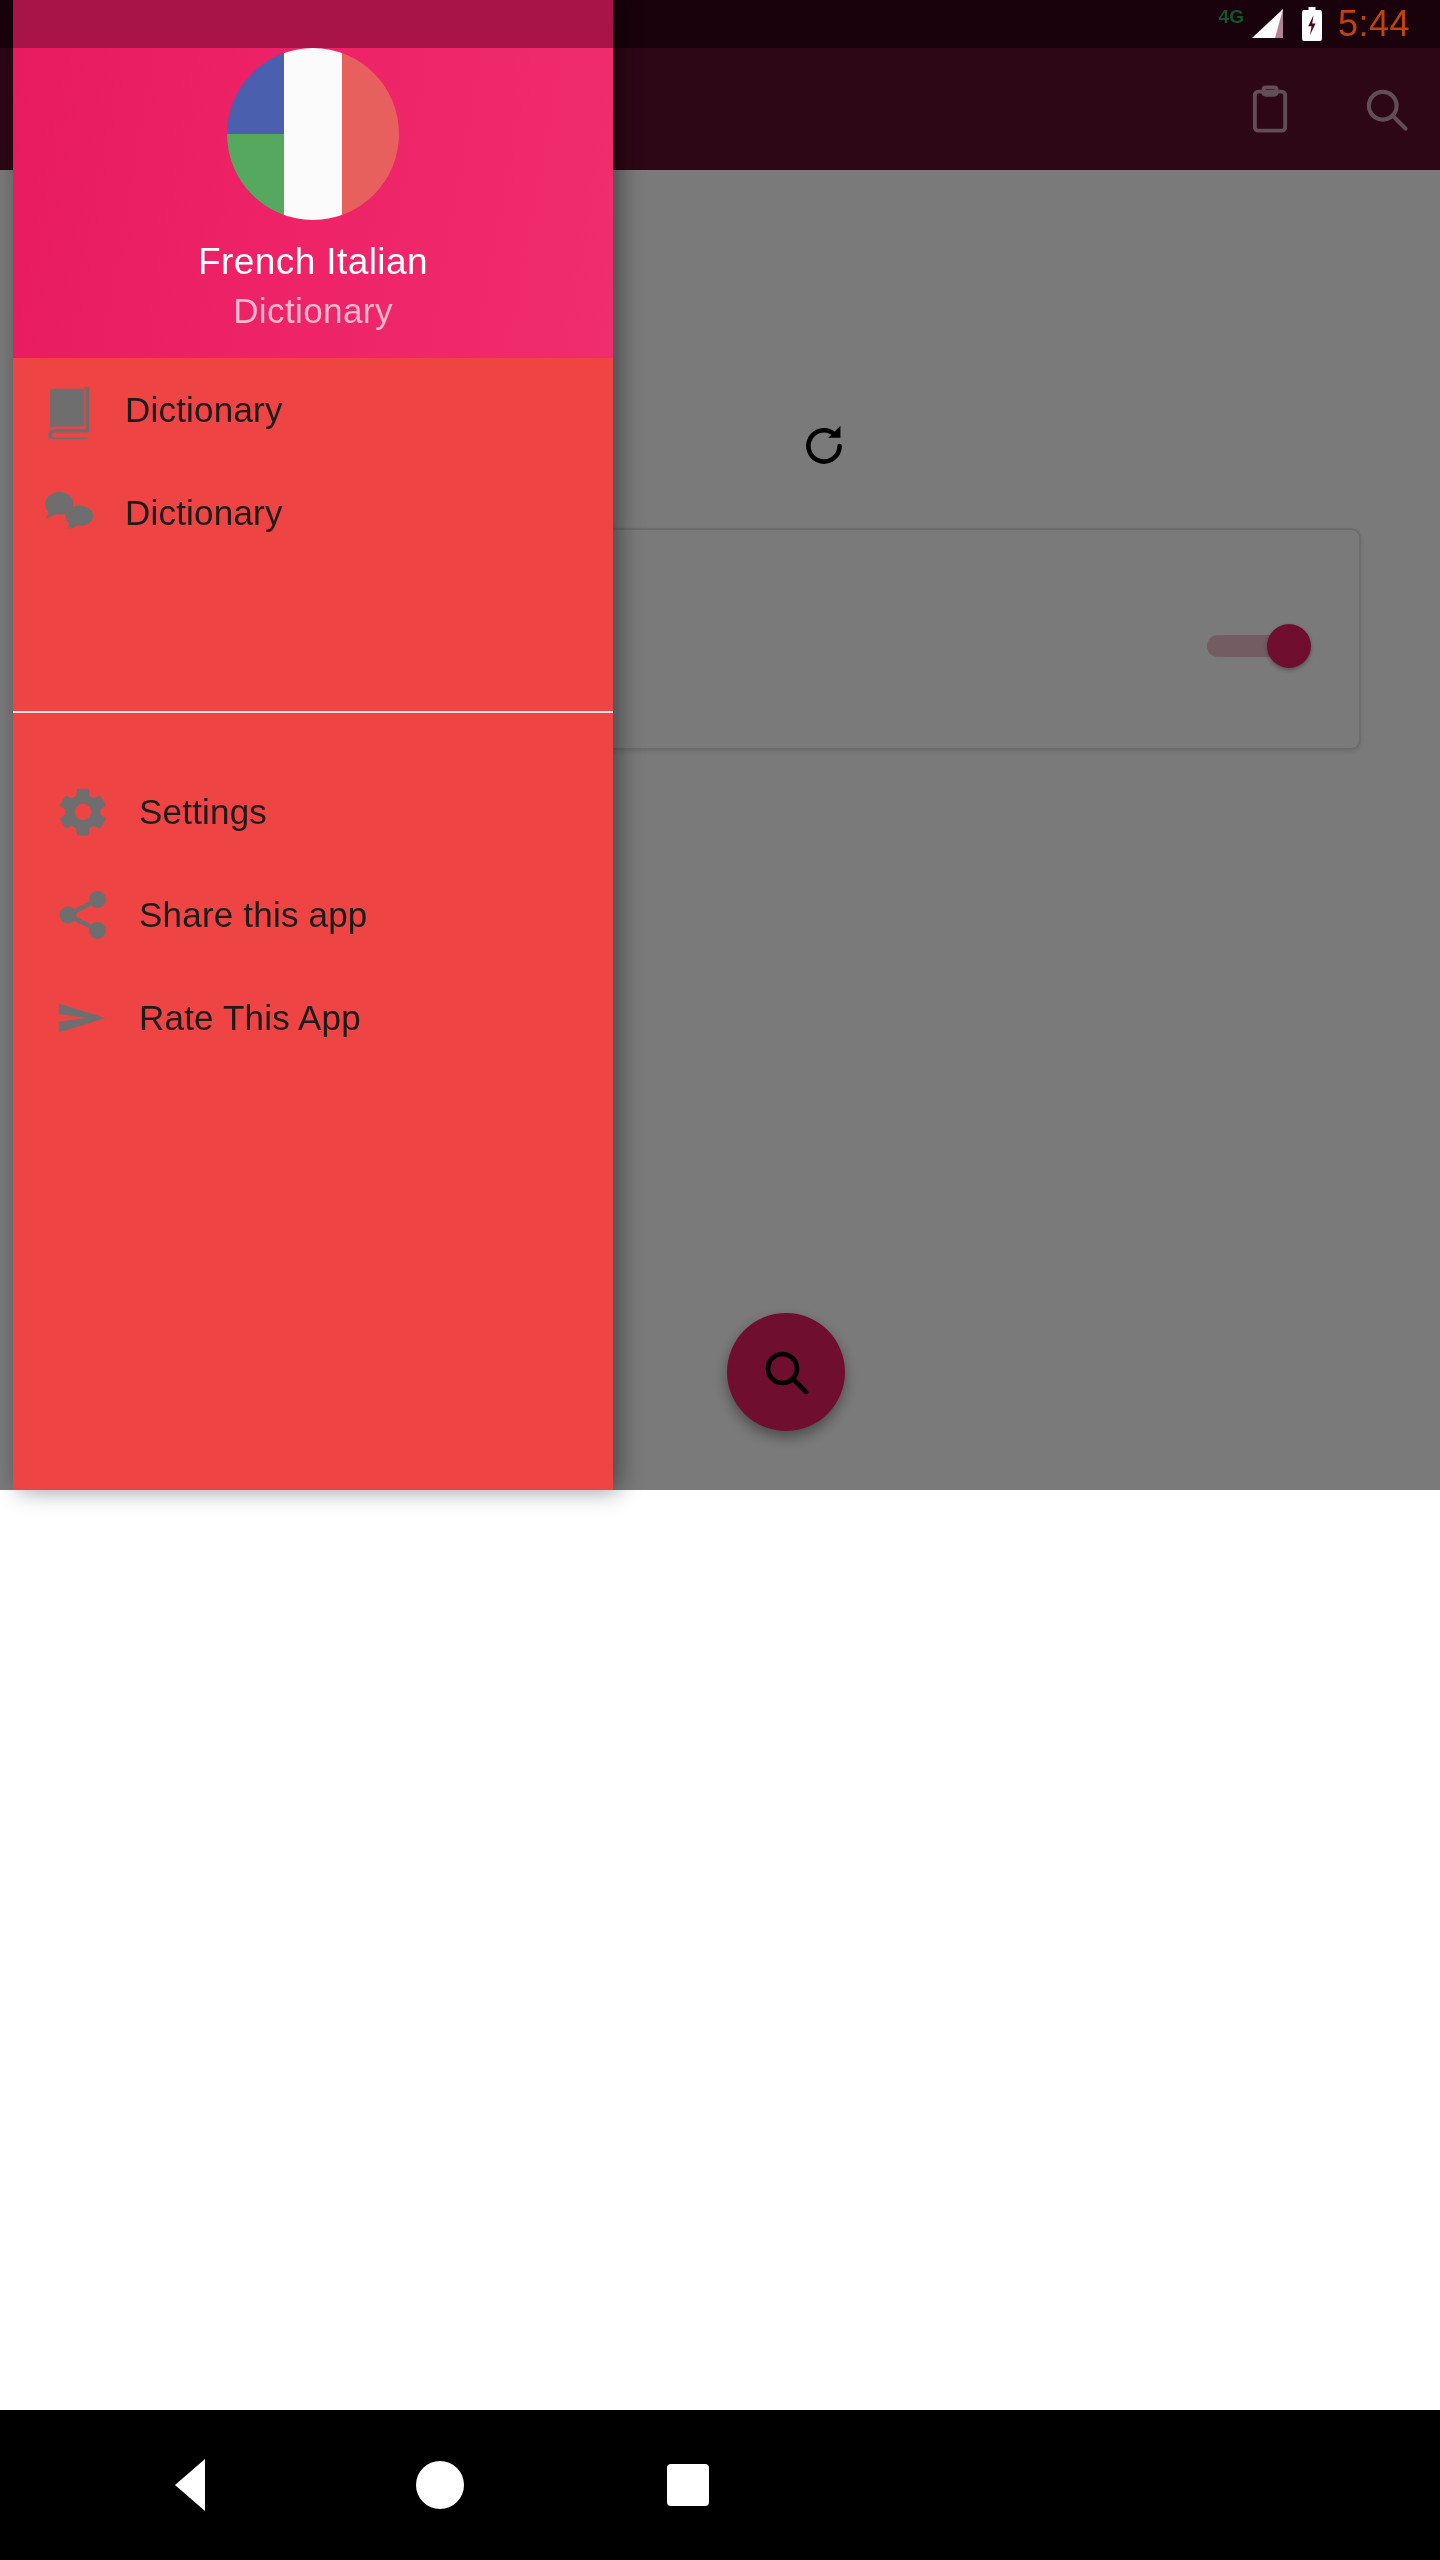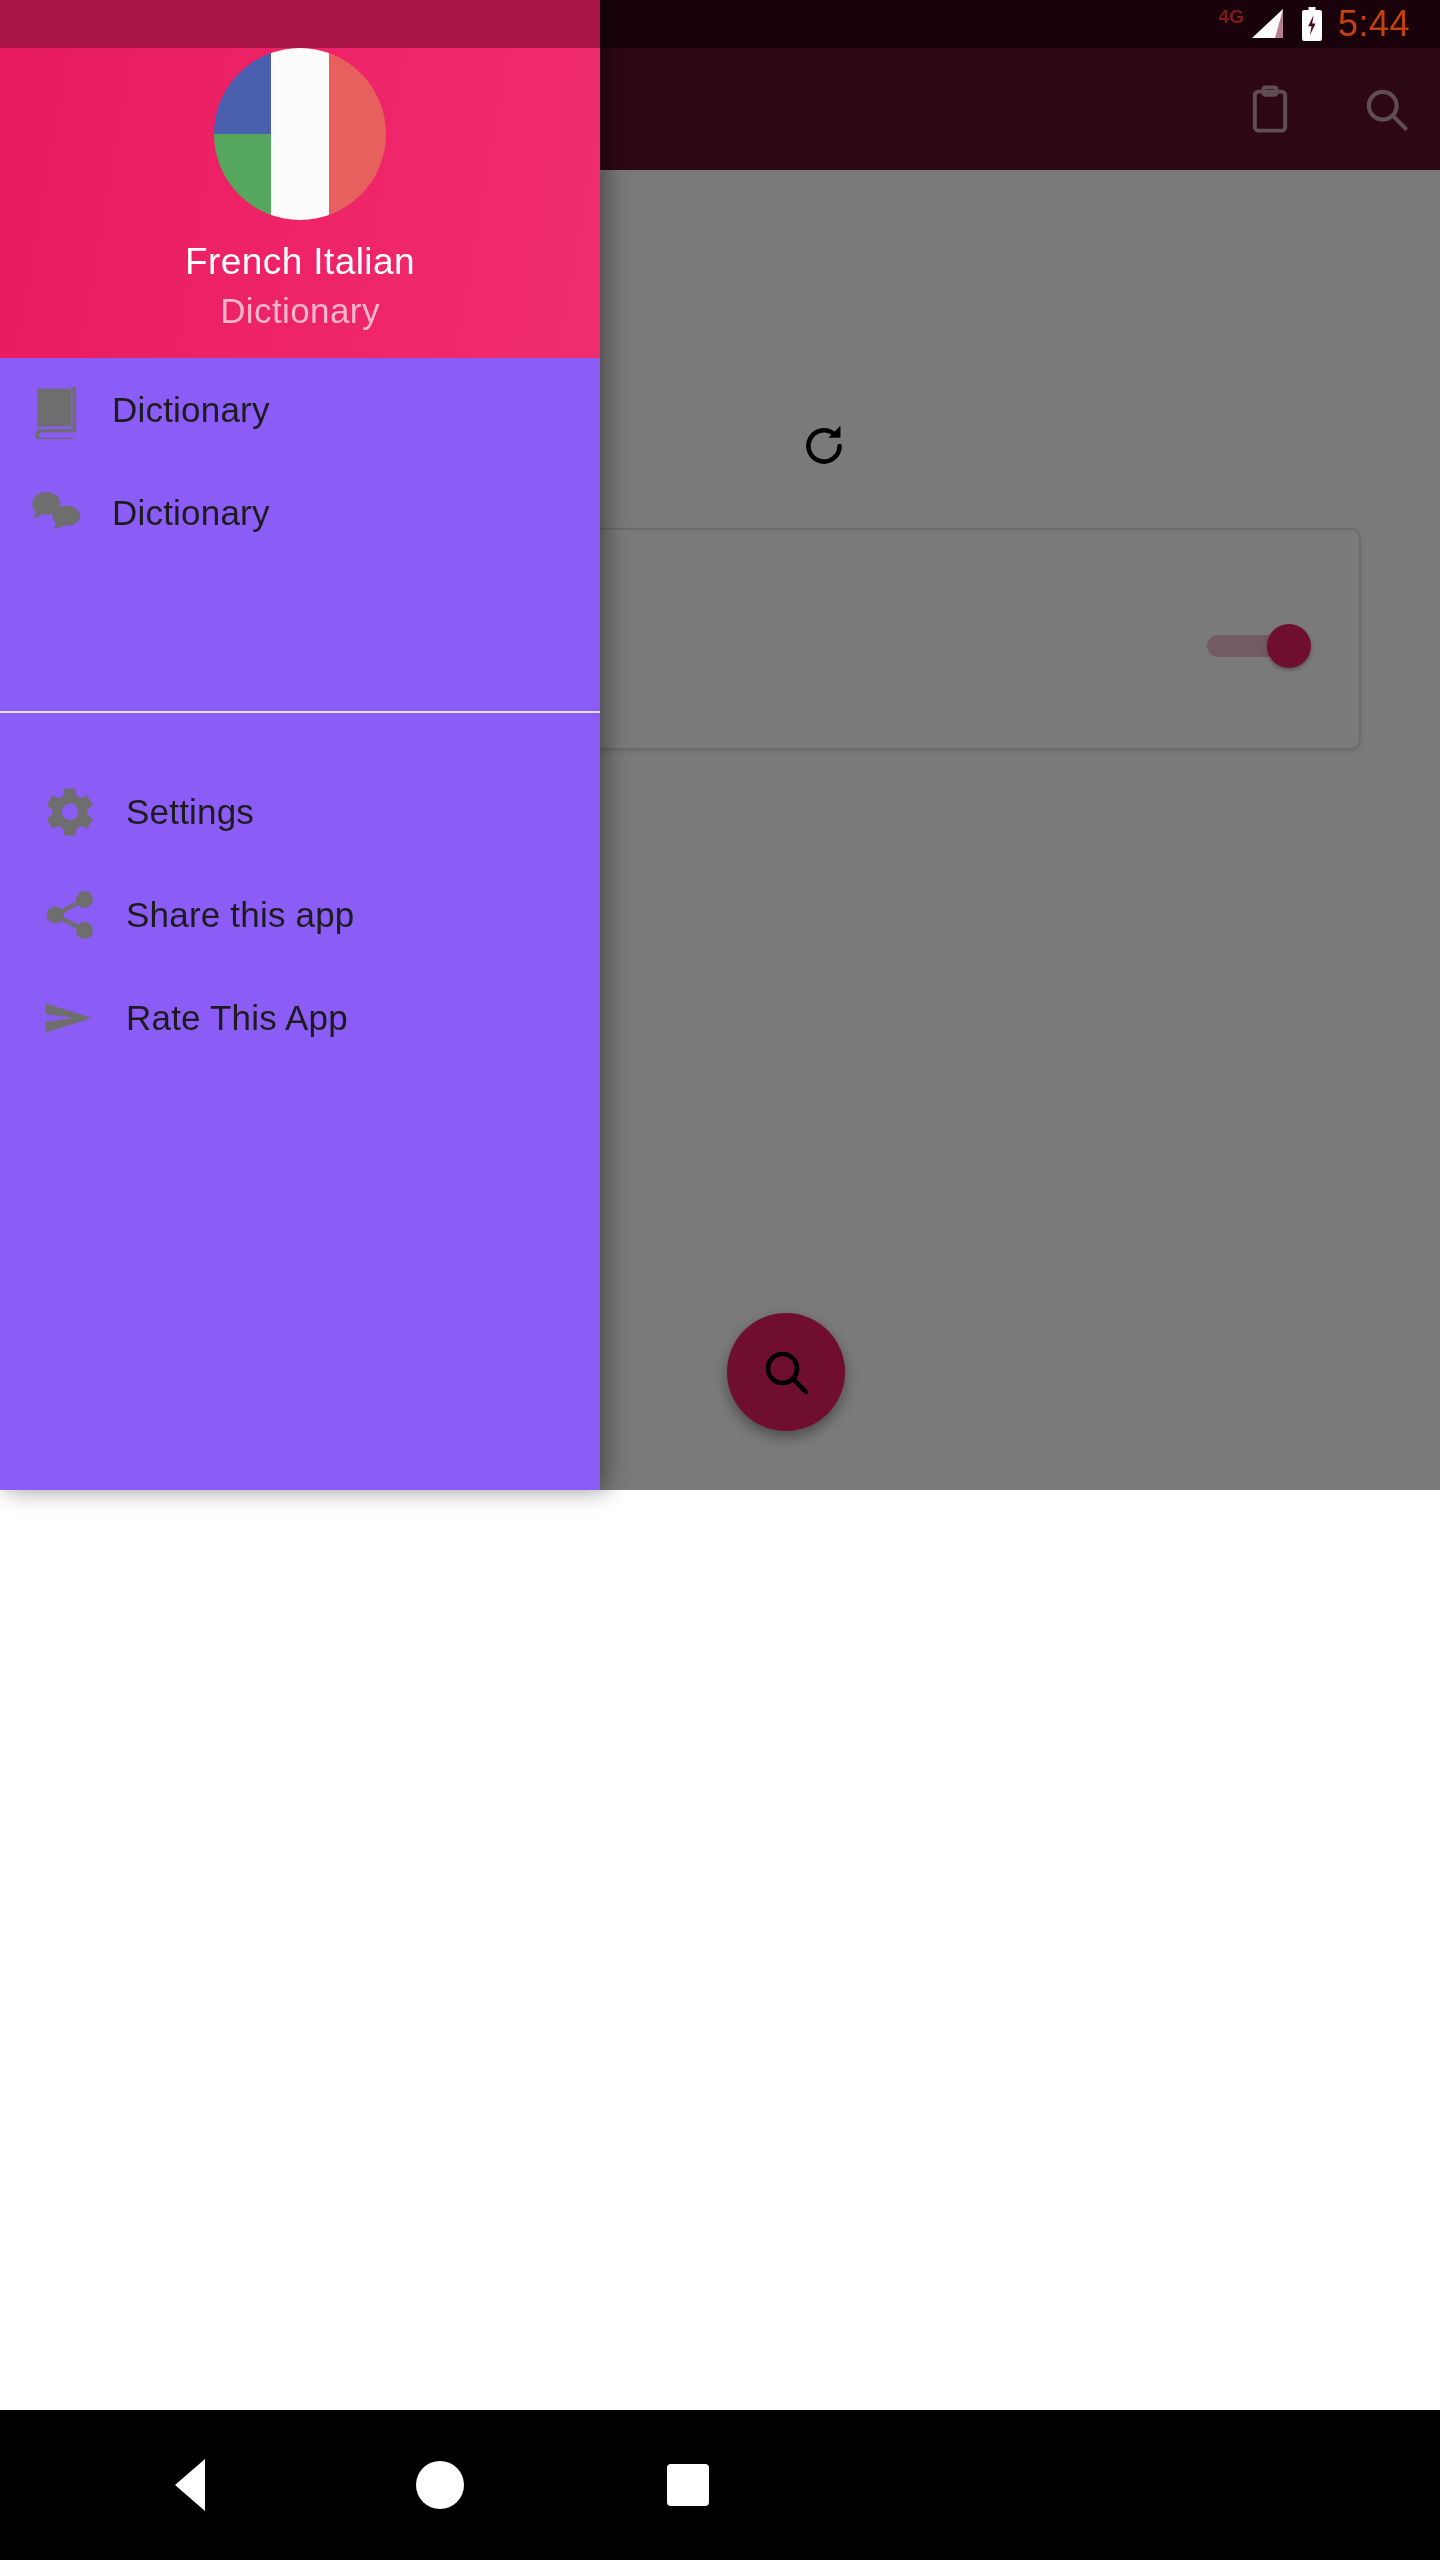--- a/index.html
+++ b/index.html
@@ -59,22 +59,22 @@
     position:absolute; left:0; top:0; width:1440px; height:1490px;
     background:rgba(0,0,0,0.52);
   }
   #status-scrim {
     position:absolute; left:0; top:0; width:1440px; height:48px;
     background:rgba(0,0,0,0.28);
   }
 
   
   #drawer {
-    position:absolute; left:0; top:0; width:600px; height:1490px;
-    background:#8b5cf6;
+    position:absolute; left:13px; top:0; width:600px; height:1490px;
+    background:#ef4444;
     box-shadow:6px 0 22px rgba(0,0,0,0.42);
     overflow:hidden;
   }
   #drawer-status {
     position:absolute; left:0; top:0; width:600px; height:48px;
     background:#A81448;
   }
   .drawer-header {
     position:absolute; left:0; top:48px; width:600px; height:310px;
     background:linear-gradient(100deg,#E81B60 0%,#EE2368 52%,#F02D6E 100%);
@@ -128,21 +128,21 @@
   }
   #nav-back   { left:100px; }
   #nav-home   { left:350px; }
   #nav-recent { left:598px; }
   .nav-tri { width:0; height:0; border-top:26px solid transparent; border-bottom:26px solid transparent; border-right:30px solid #FFFFFF; }
   .nav-cir { width:48px; height:48px; border-radius:50%; background:#FFFFFF; }
   .nav-sq  { width:42px; height:42px; border-radius:4px; background:#FFFFFF; }
 
   
   #sb-items { position:absolute; right:30px; top:0; height:48px; display:flex; align-items:center; gap:14px; z-index:40; }
-  .sb-4g { font-size:19px; color:#7f1d1d; font-weight:bold; margin-right:-6px; align-self:flex-start; margin-top:6px; }
+  .sb-4g { font-size:19px; color:#14532d; font-weight:bold; margin-right:-6px; align-self:flex-start; margin-top:6px; }
   .sb-signal { width:34px; height:30px; position:relative; }
   .sb-batt { width:24px; height:34px; position:relative; }
   .sb-time { font-size:36px; color:#c2410c; letter-spacing:0.5px; }
 </style>
 </head>
 <body>
 
 <div id="screen">
 
   <div id="app-layer">

